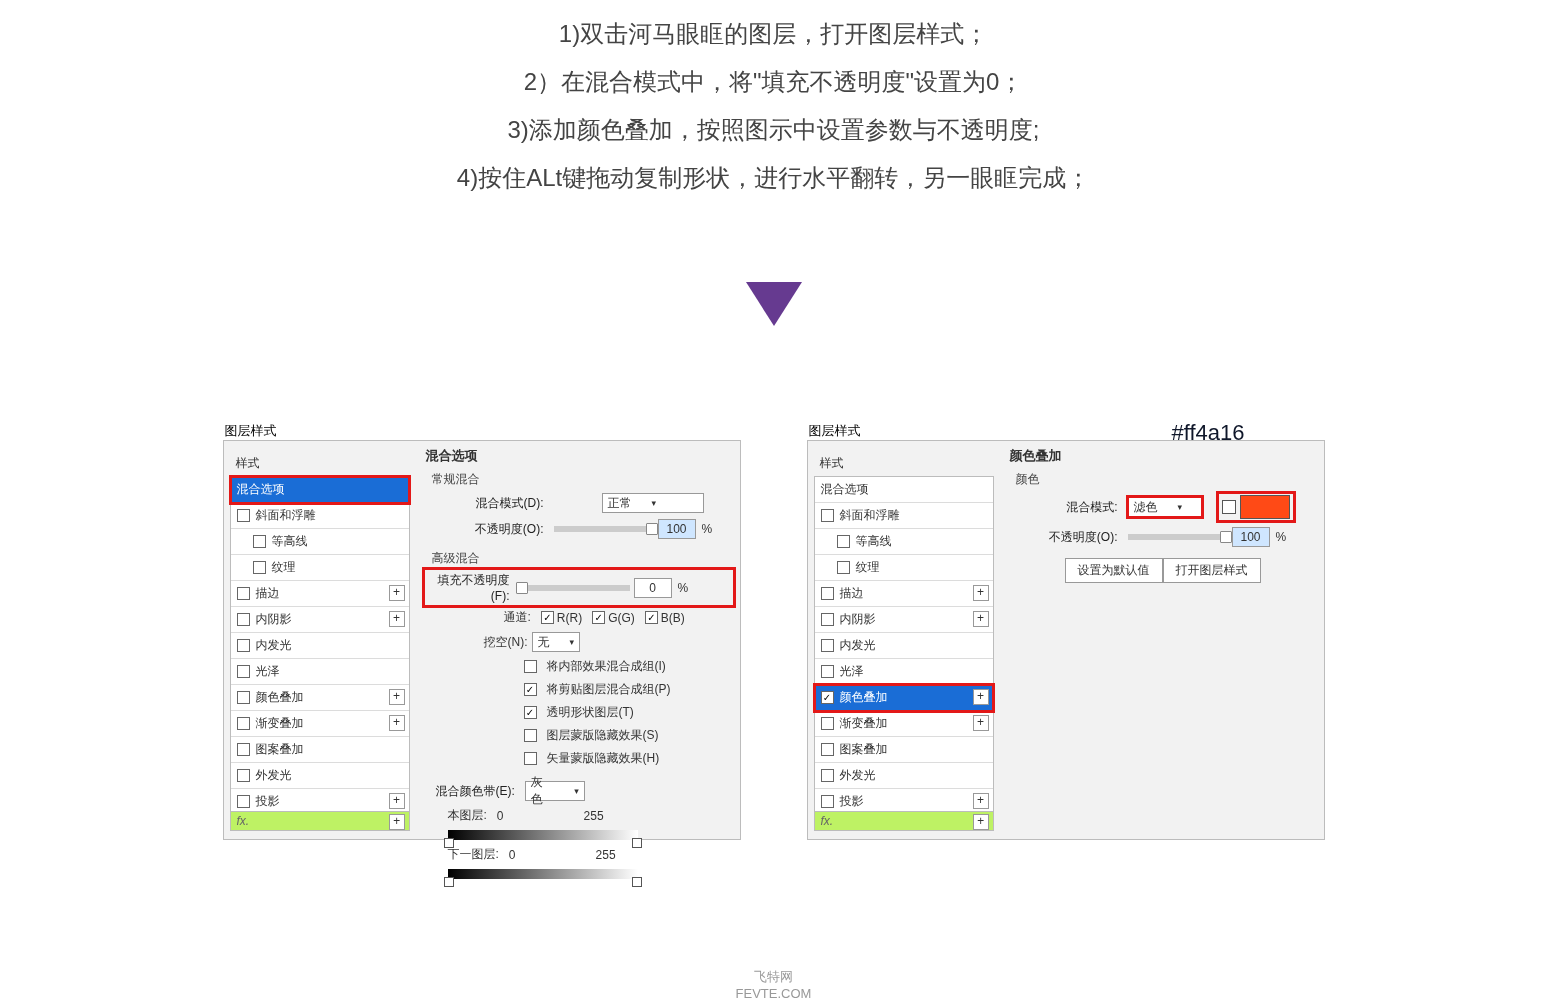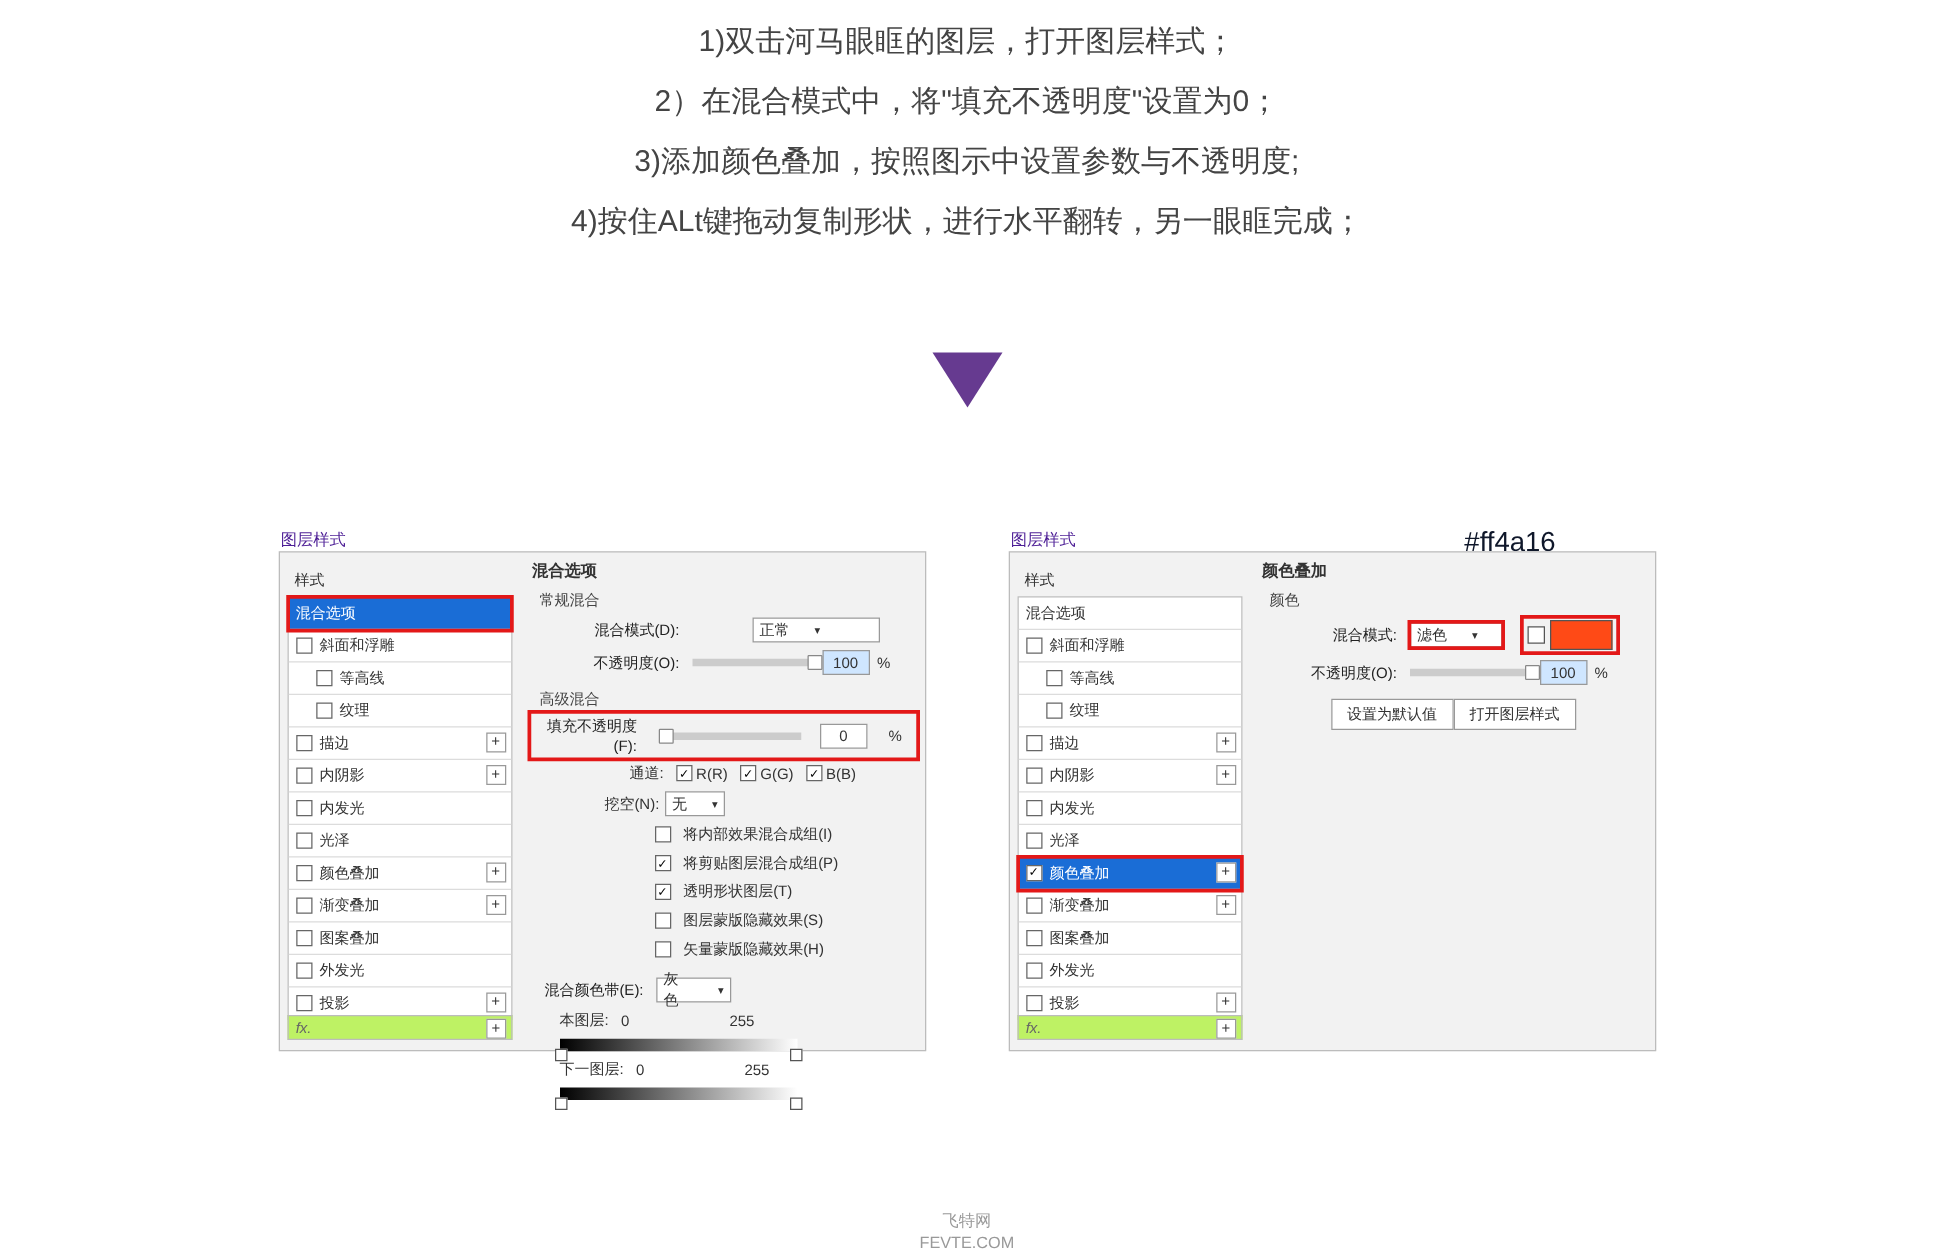--- a/index.html
+++ b/index.html
@@ -3,21 +3,21 @@
 <meta charset="utf-8">
 <style>
   html, body { margin:0; padding:0; background:#ffffff; font-family:"Helvetica Neue",Arial,"PingFang SC","Microsoft YaHei",sans-serif; color:#333; }
   .page { width:1547px; height:1003px; box-sizing:border-box; position:relative; }
   .instructions { text-align:center; padding-top:10px; }
   .instructions div { font-size:24px; color:#444; line-height:2.0; }
   .arrow-wrap { text-align:center; margin-top:80px; margin-bottom:110px; }
   .arrow { display:inline-block; width:0; height:0; border-left:28px solid transparent; border-right:28px solid transparent; border-top:44px solid #663a90; }
   .panels { display:flex; justify-content:center; gap:66px; }
   .panel-wrap { position:relative; }
-  .panel-title { font-size:13px; color:#4c1d95; position:absolute; top:-18px; left:2px; }
+  .panel-title { font-size:13px; color:#000000; position:absolute; top:-18px; left:2px; }
   .hex { position:absolute; top:-20px; right:80px; font-size:22px; color:#0f172a; }
   .panel { width:518px; height:400px; background:#f2f2f2; border:1px solid #bcbcbc; position:relative; box-sizing:border-box; }
   .left-col { position:absolute; left:6px; top:10px; width:180px; }
   .style-header { font-size:12px; padding:4px 6px; }
   .style-list { border:1px solid #bcbcbc; background:#ffffff; }
   .style-item { font-size:12px; padding:4px 6px; display:flex; align-items:center; position:relative; border-bottom:1px solid #dcdcdc; }
   .style-item:last-child { border-bottom:none; }
   .style-item.indent { padding-left:22px; }
   .style-item .cb { width:11px; height:11px; border:1px solid #666; background:#fff; margin-right:6px; display:inline-flex; align-items:center; justify-content:center; font-size:10px; line-height:1; }
   .style-item .cb.checked::before { content:"✓"; color:#000; }
@@ -160,21 +160,21 @@
         <div class="row">
           <span class="lbl">不透明度(O):</span>
           <span class="slider">
                 <span class="knob" style="left:92px"></span>
               </span>
           <span class="box-input blue">100</span>
           <span class="pct">%</span>
         </div>
 
         <div class="sub-title" style="margin-top:6px">高级混合</div>
-        <div class="row fill-row red-box" style="padding-left:4px;justify-content:space-between;">
+        <div class="row fill-row red-box" style="padding-left:4px;">
           <span class="lbl">填充不透明度(F):</span>
           <span class="slider" style="width:110px">
                 <span class="knob" style="left:-4px"></span>
               </span>
           <span class="box-input">0</span>
           <span class="pct">%</span>
         </div>
         <div class="channel-row" style="padding-left:80px">
           <span>通道:</span>
           <span class="ch">

